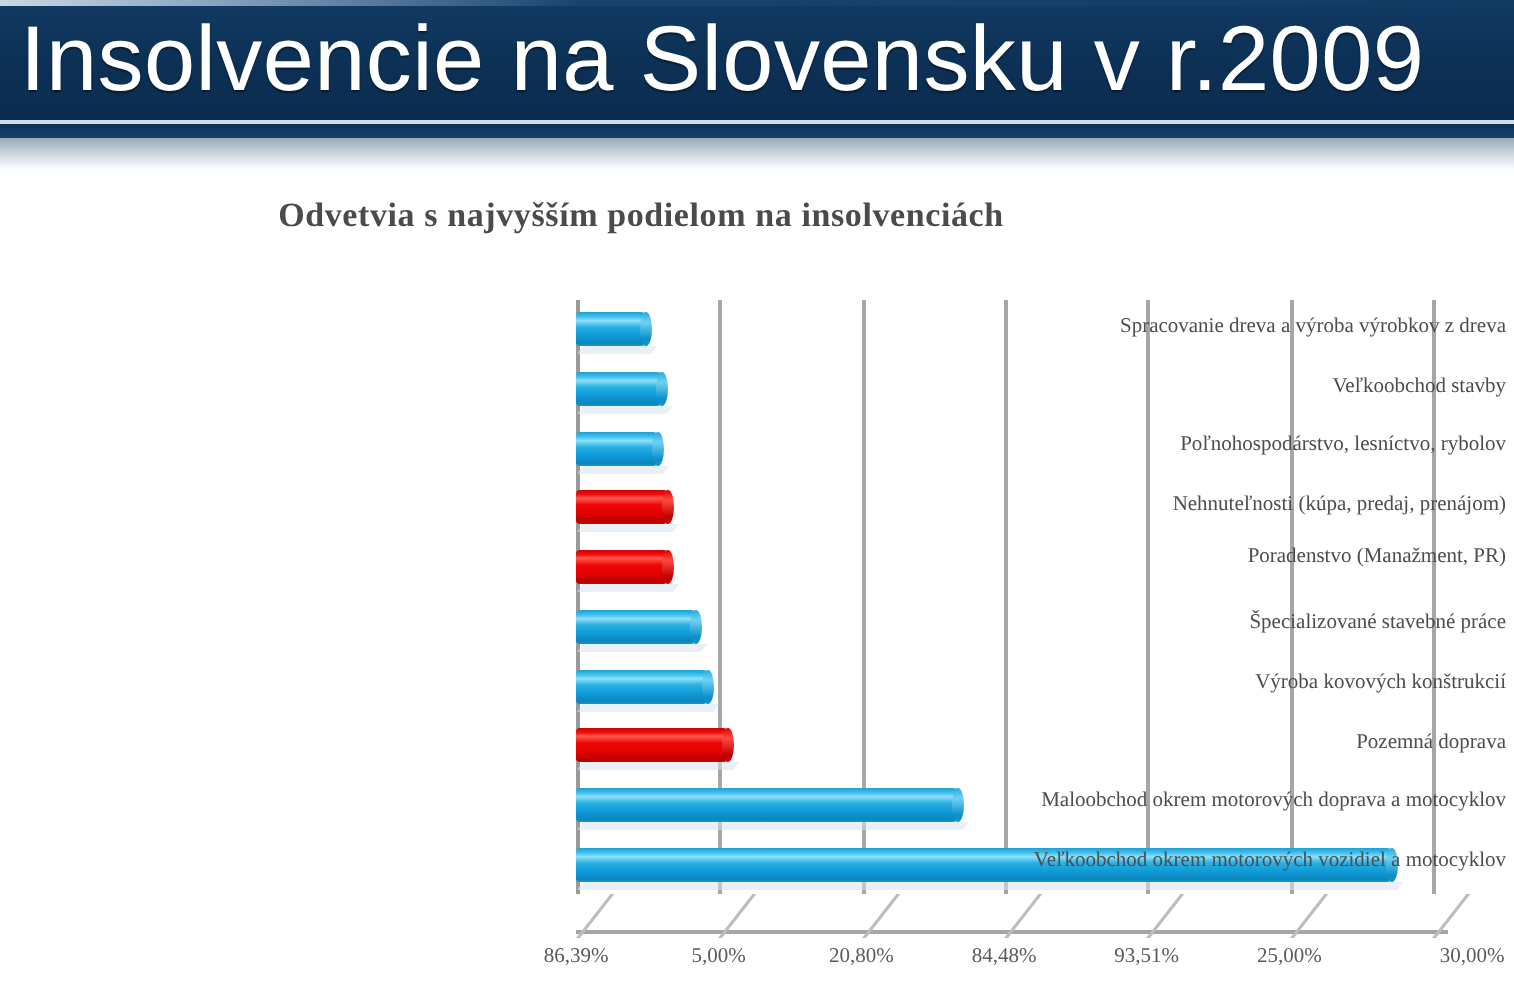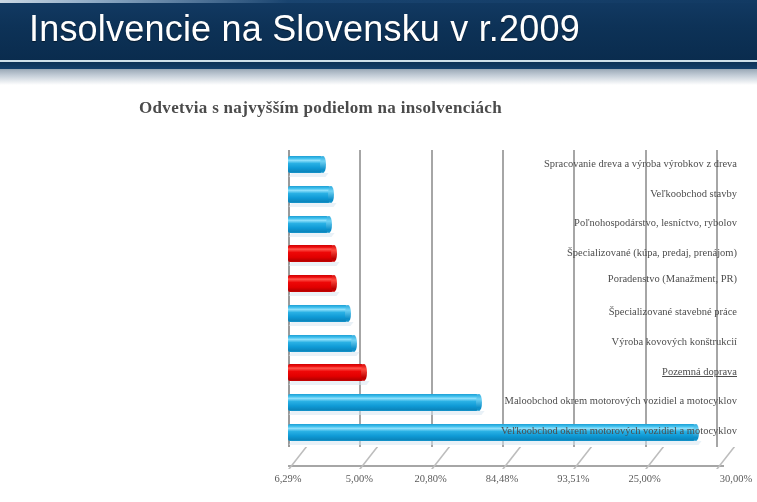--- a/index.html
+++ b/index.html
@@ -16,23 +16,23 @@
     position:absolute;left:0;top:0;width:757px;height:60px;
     background:linear-gradient(to bottom,#123a63 0%,#0d3257 45%,#0a2c4e 100%);
     overflow:hidden;
   }
   #title-banner .topsheen{
     position:absolute;left:0;top:0;width:757px;height:3px;
     background:linear-gradient(to right,#dfe9f2 0%,#9fb9d2 12%,#1a4571 38%,#123a63 100%);
     opacity:.9;
   }
   #title-text{
-    position:absolute;left:29px;top:5px;
+    position:absolute;left:10px;top:5px;
     font-family:"Liberation Sans", sans-serif;
-    font-size:36px;line-height:48px;
+    font-size:46px;line-height:48px;
     color:#ffffff;
     letter-spacing:.2px;
     white-space:nowrap;
     text-shadow:0 1px 1px rgba(0,0,0,.45);
   }
   #banner-rule-light{
     position:absolute;left:0;top:60px;width:757px;height:2px;
     background:#cfe0ea;
   }
   #banner-rule-dark{
@@ -116,21 +116,21 @@
     transform:skewX(-38deg);
   }
 
   
   .cat-label{
     position:absolute;right:0;width:284px;
     text-align:right;
     font-family:"Liberation Serif", serif;
     font-size:10.5px;color:#4d4d4d;
     white-space:nowrap;
-    padding-right:20px;
+    padding-right:4px;
     box-sizing:border-box;
   }
 
   
   .tick-label{
     position:absolute;top:388px;width:70px;margin-left:-35px;
     text-align:center;
     font-family:"Liberation Serif", serif;
     font-size:10.5px;color:#5a5a5a;
     white-space:nowrap;
@@ -235,31 +235,31 @@
       <div class="depth" style="left: 214px;"></div>
       <div class="depth" style="left: 285.333px;"></div>
       <div class="depth" style="left: 356.667px;"></div>
       <div class="depth" style="left: 428px;"></div>
     </div>
 
   <div id="cat-labels">
       <div class="cat-label" style="top: 72.85px;">Spracovanie dreva a výroba výrobkov z dreva</div>
       <div class="cat-label" style="top: 102.55px;">Veľkoobchod stavby</div>
       <div class="cat-label" style="top: 132.25px;">Poľnohospodárstvo, lesníctvo, rybolov</div>
-      <div class="cat-label" style="top: 161.95px;">Špecializované (kúpa, predaj, prenájom)</div>
+      <div class="cat-label" style="top: 161.95px;">Nehnuteľnosti (kúpa, predaj, prenájom)</div>
       <div class="cat-label" style="top: 188px;">Poradenstvo (Manažment, PR)</div>
       <div class="cat-label" style="top: 221.35px;">Špecializované stavebné práce</div>
       <div class="cat-label" style="top: 251.05px;">Výroba kovových konštrukcií</div>
-      <div class="cat-label" style="top: 280.75px; text-decoration: underline;">Pozemná doprava</div>
-      <div class="cat-label" style="top: 310.45px;">Maloobchod okrem motorových vozidiel a motocyklov</div>
+      <div class="cat-label" style="top: 280.75px;">Pozemná doprava</div>
+      <div class="cat-label" style="top: 310.45px;">Maloobchod okrem motorových doprava a motocyklov</div>
       <div class="cat-label" style="top: 340.15px;">Veľkoobchod okrem motorových vozidiel a motocyklov</div>
     </div>
 
   <div id="tick-labels">
-      <div class="tick-label" style="left: 288px;">6,29%</div>
+      <div class="tick-label" style="left: 288px;">86,39%</div>
       <div class="tick-label" style="left: 359.333px;">5,00%</div>
       <div class="tick-label" style="left: 430.667px;">20,80%</div>
       <div class="tick-label" style="left: 502px;">84,48%</div>
       <div class="tick-label" style="left: 573.333px;">93,51%</div>
       <div class="tick-label" style="left: 644.667px;">25,00%</div>
       <div class="tick-label" style="left: 736px;">30,00%</div>
     </div>
 
 </div>
 

